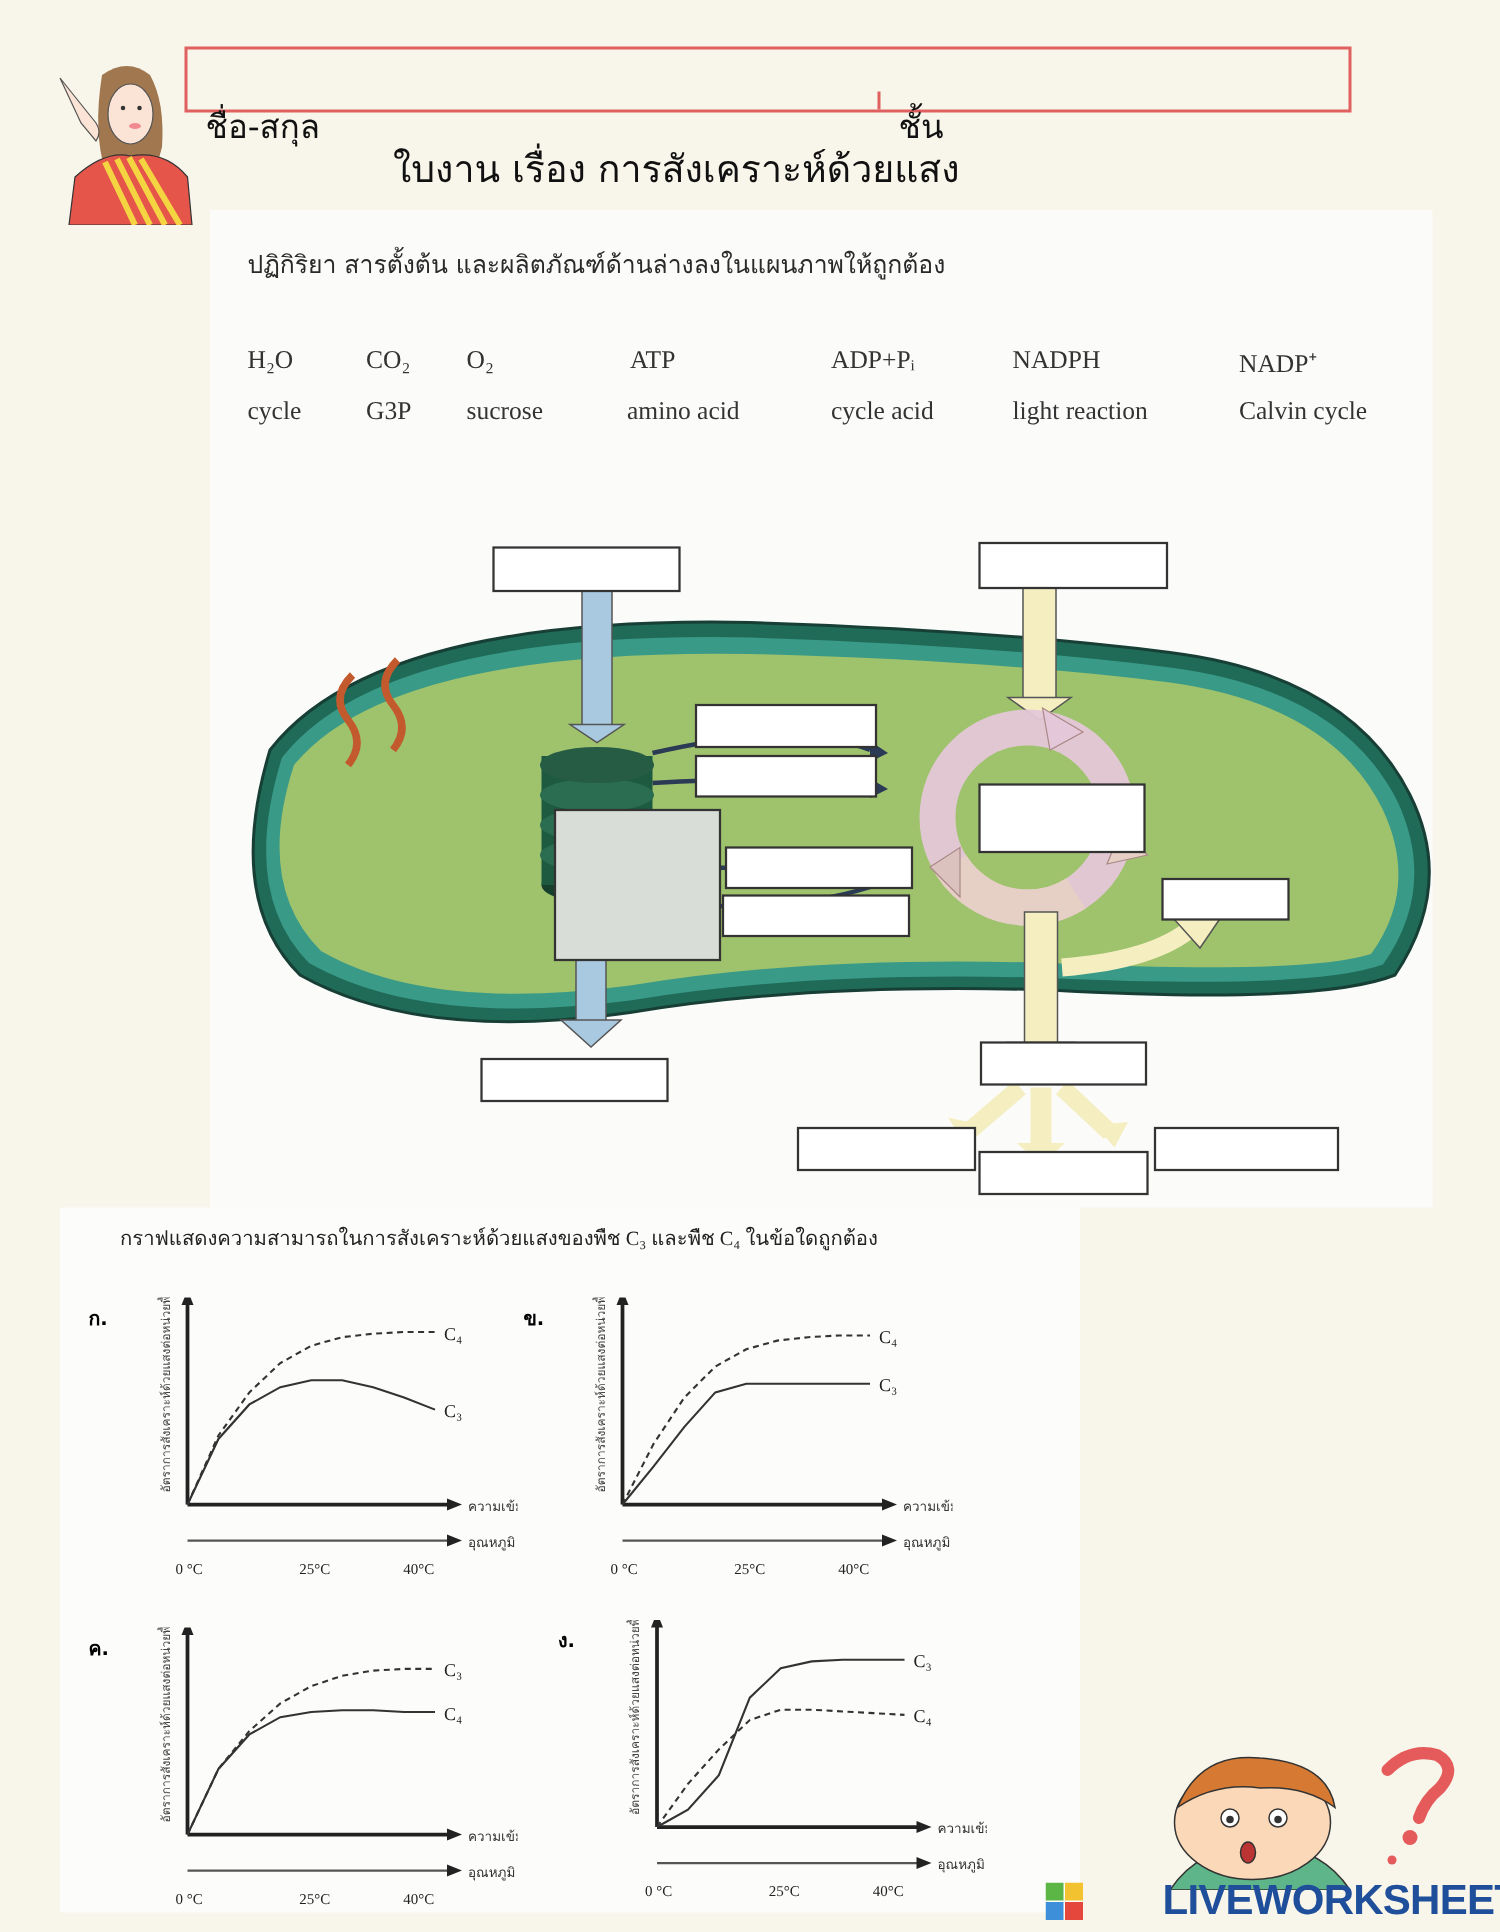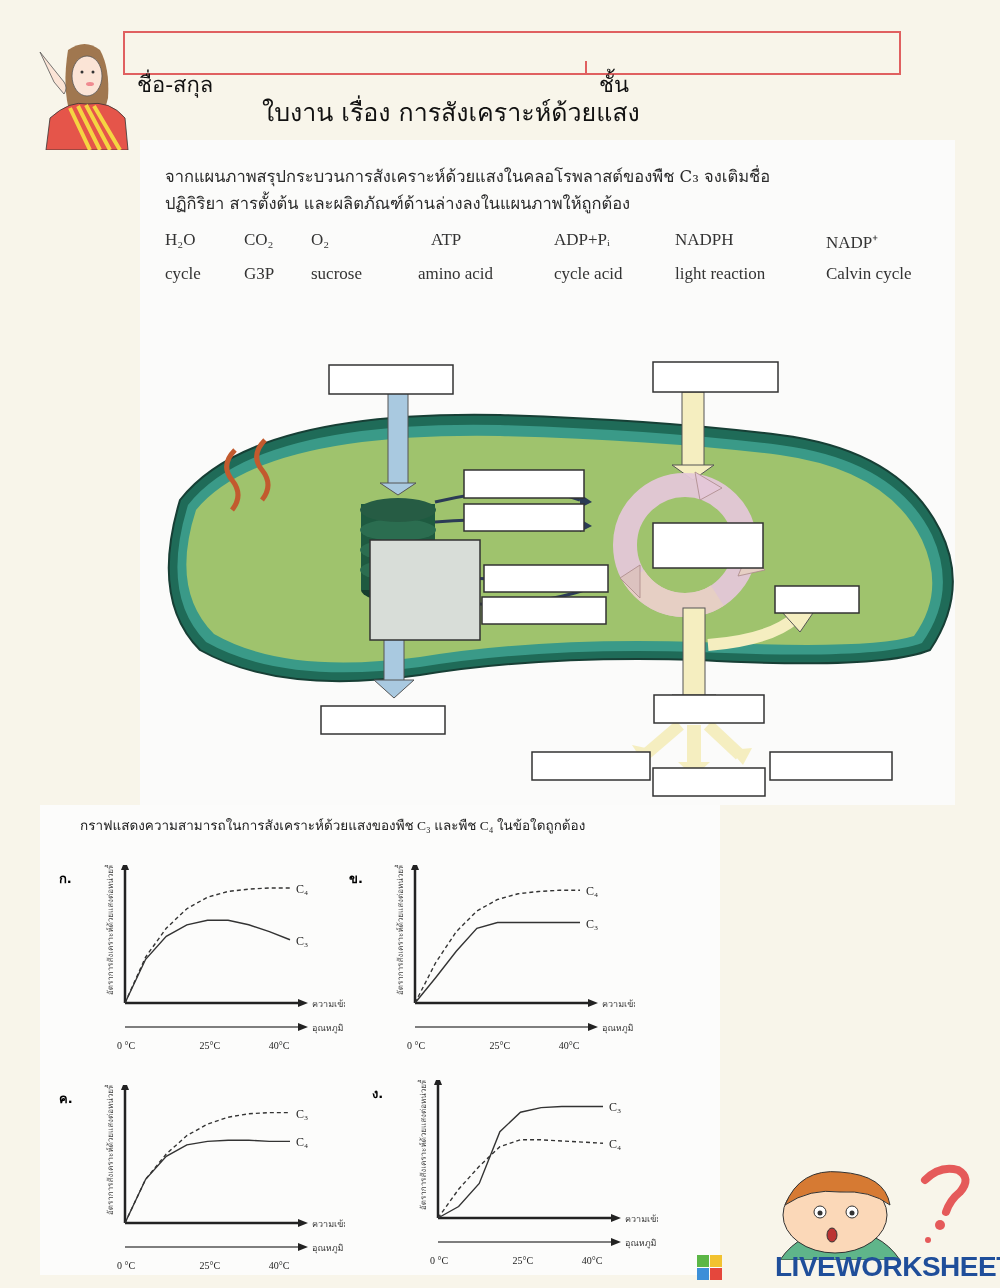--- a/index.html
+++ b/index.html
@@ -40,29 +40,28 @@
     <span>ชื่อ-สกุล</span>
   </div>
   <div class="name-cell" style="width:163px;">
     <span>ชั้น</span>
   </div>
 </div>
 <div class="abs title">ใบงาน เรื่อง การสังเคราะห์ด้วยแสง</div>
 
 <div class="abs panel1"></div>
 <div class="abs instr">
-  <div>จากแผนภาพสรุปกระบวนการสังเคราะห์ด้วยแสงในคลอโรพลาสต์ของพืช C₃ จงเติมชื่อ</div>
   <div>ปฏิกิริยา สารตั้งต้น และผลิตภัณฑ์ด้านล่างลงในแผนภาพให้ถูกต้อง</div>
 </div>
 
 <div class="abs terms" style="left:165px;top:230px;">
   <span class="abs" style="left:0;top:0">H₂O</span>
   <span class="abs" style="left:79px;top:0">CO₂</span>
   <span class="abs" style="left:146px;top:0">O₂</span>
-  <span class="abs" style="left:266px;top:0">ATP</span>
+  <span class="abs" style="left:255px;top:0">ATP</span>
   <span class="abs" style="left:389px;top:0;white-space:nowrap">ADP+Pᵢ</span>
   <span class="abs" style="left:510px;top:0">NADPH</span>
   <span class="abs" style="left:661px;top:0">NADP⁺</span>
 </div>
 <div class="abs terms" style="left:165px;top:264px;">
   <span class="abs" style="left:0;top:0">cycle</span>
   <span class="abs" style="left:79px;top:0">G3P</span>
   <span class="abs" style="left:146px;top:0">sucrose</span>
   <span class="abs" style="left:253px;top:0;white-space:nowrap">amino acid</span>
   <span class="abs" style="left:389px;top:0;white-space:nowrap">cycle acid</span>

